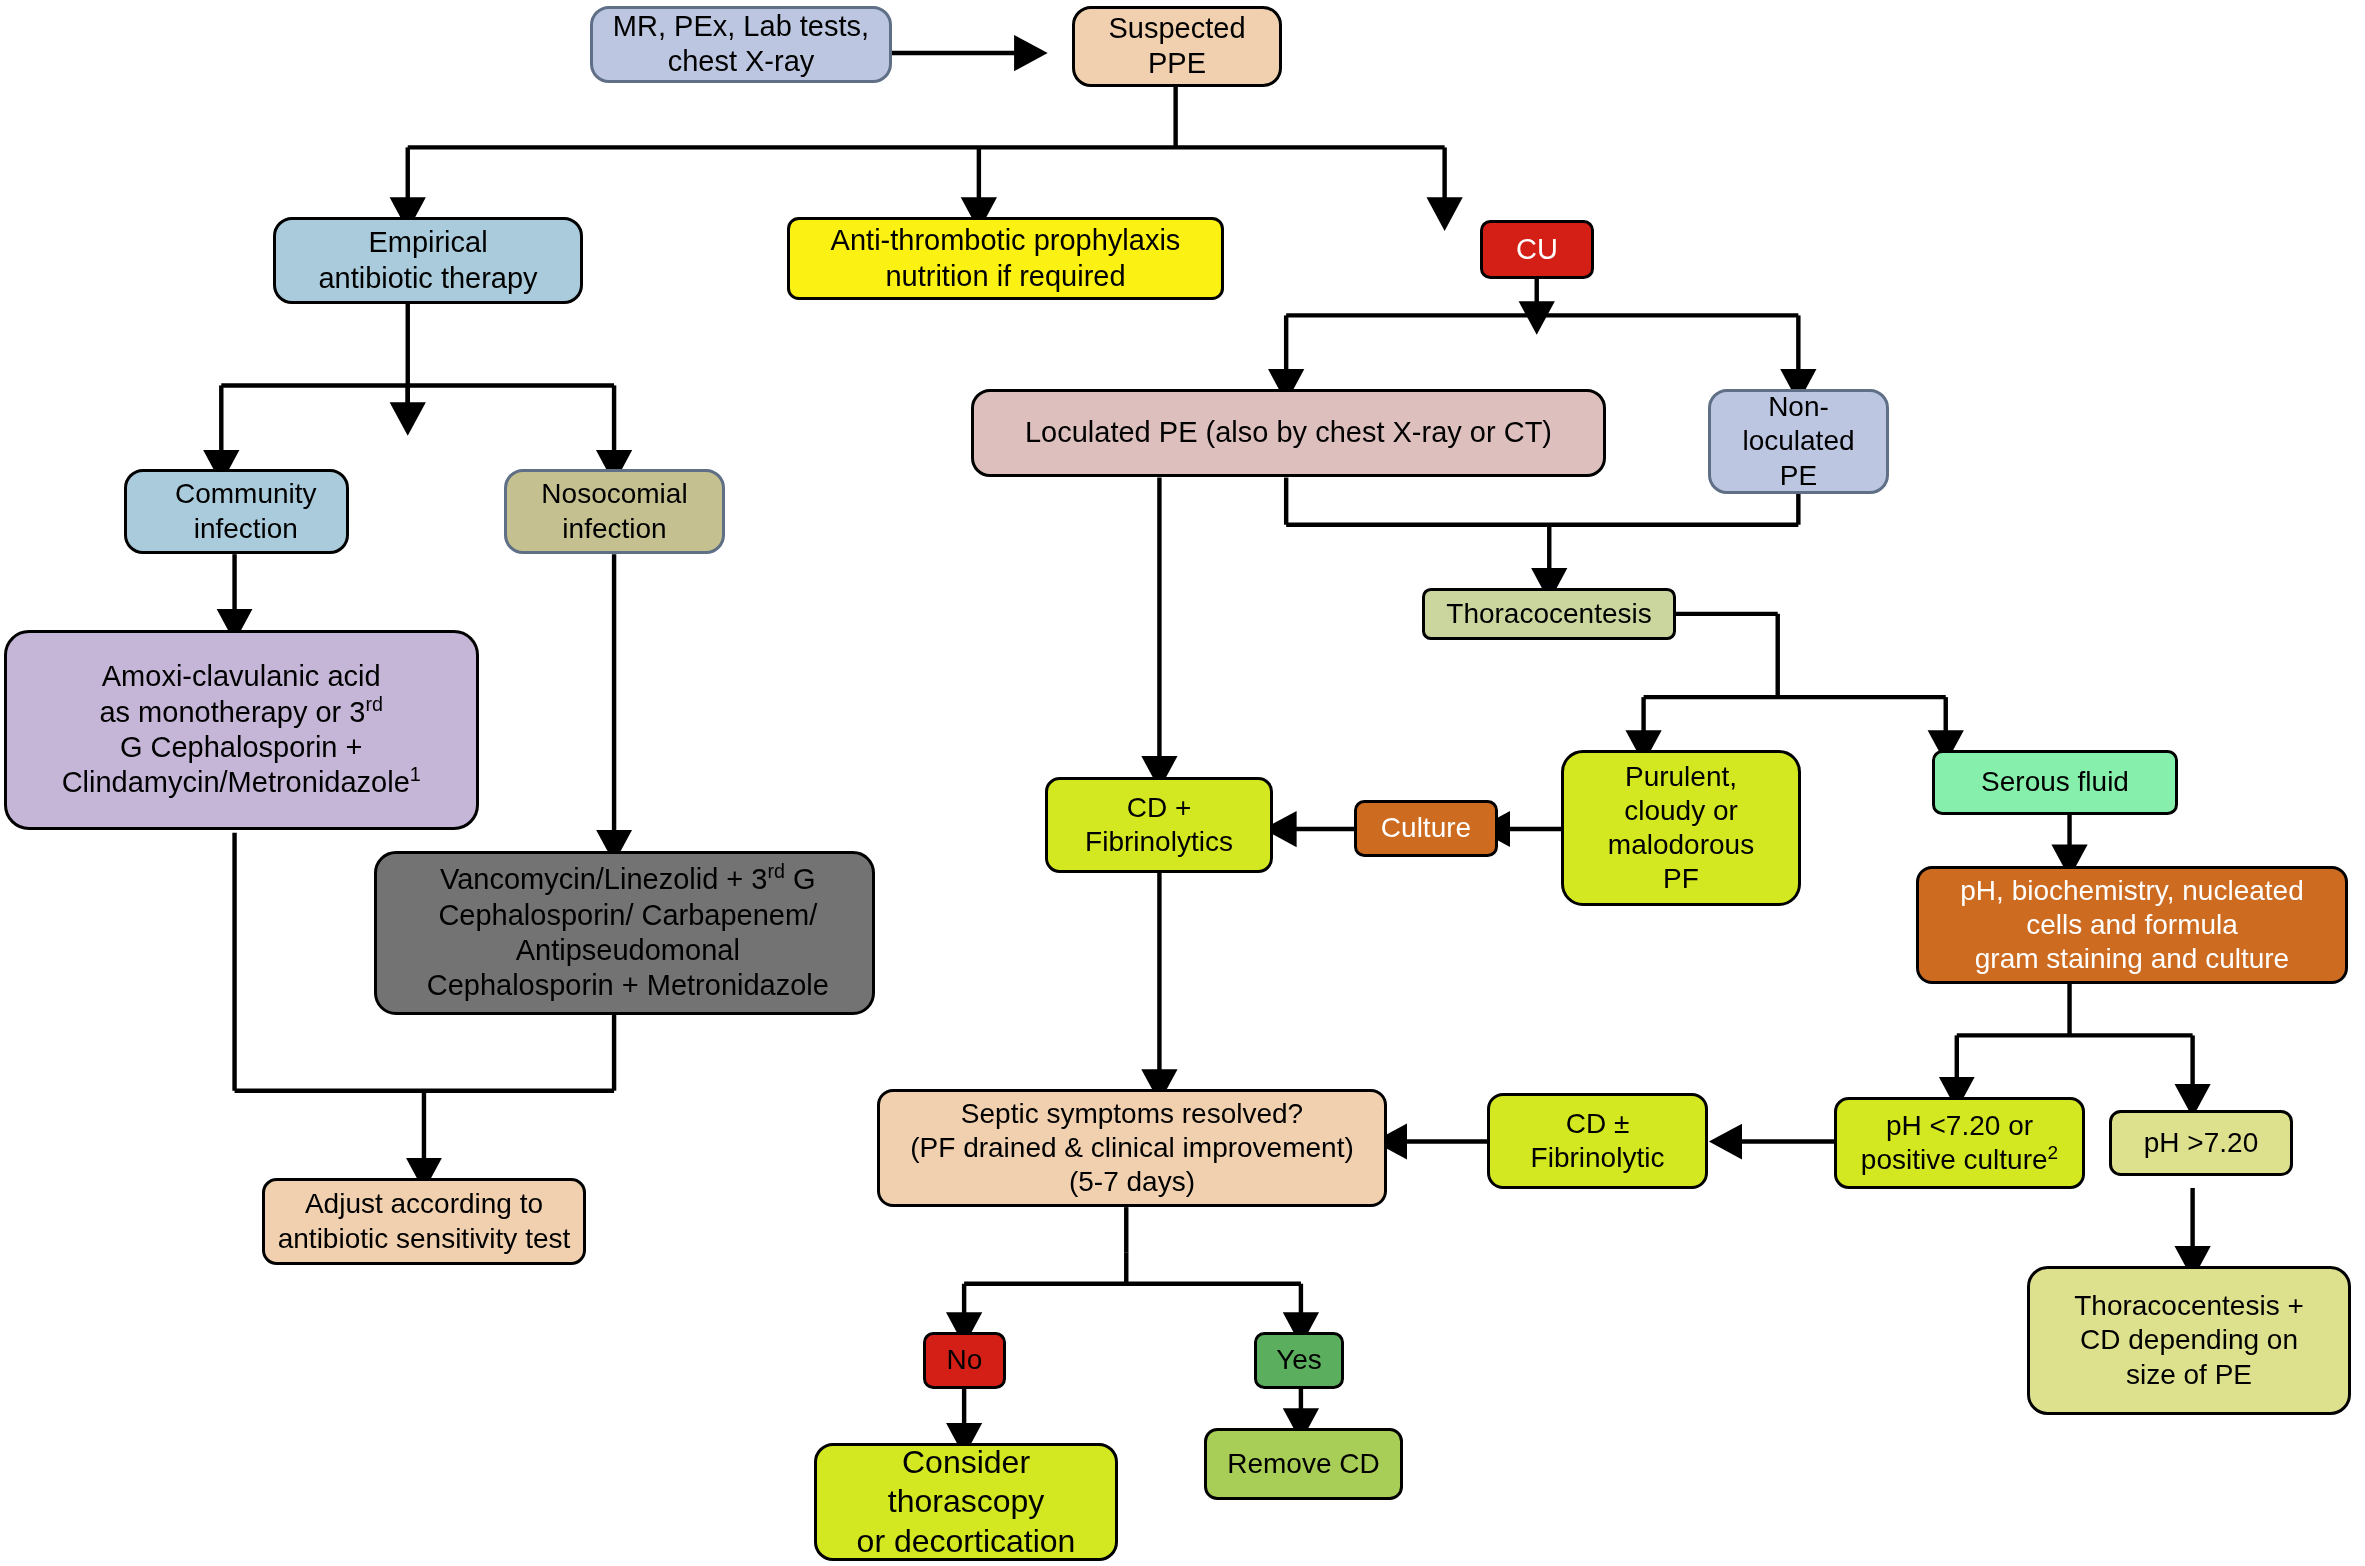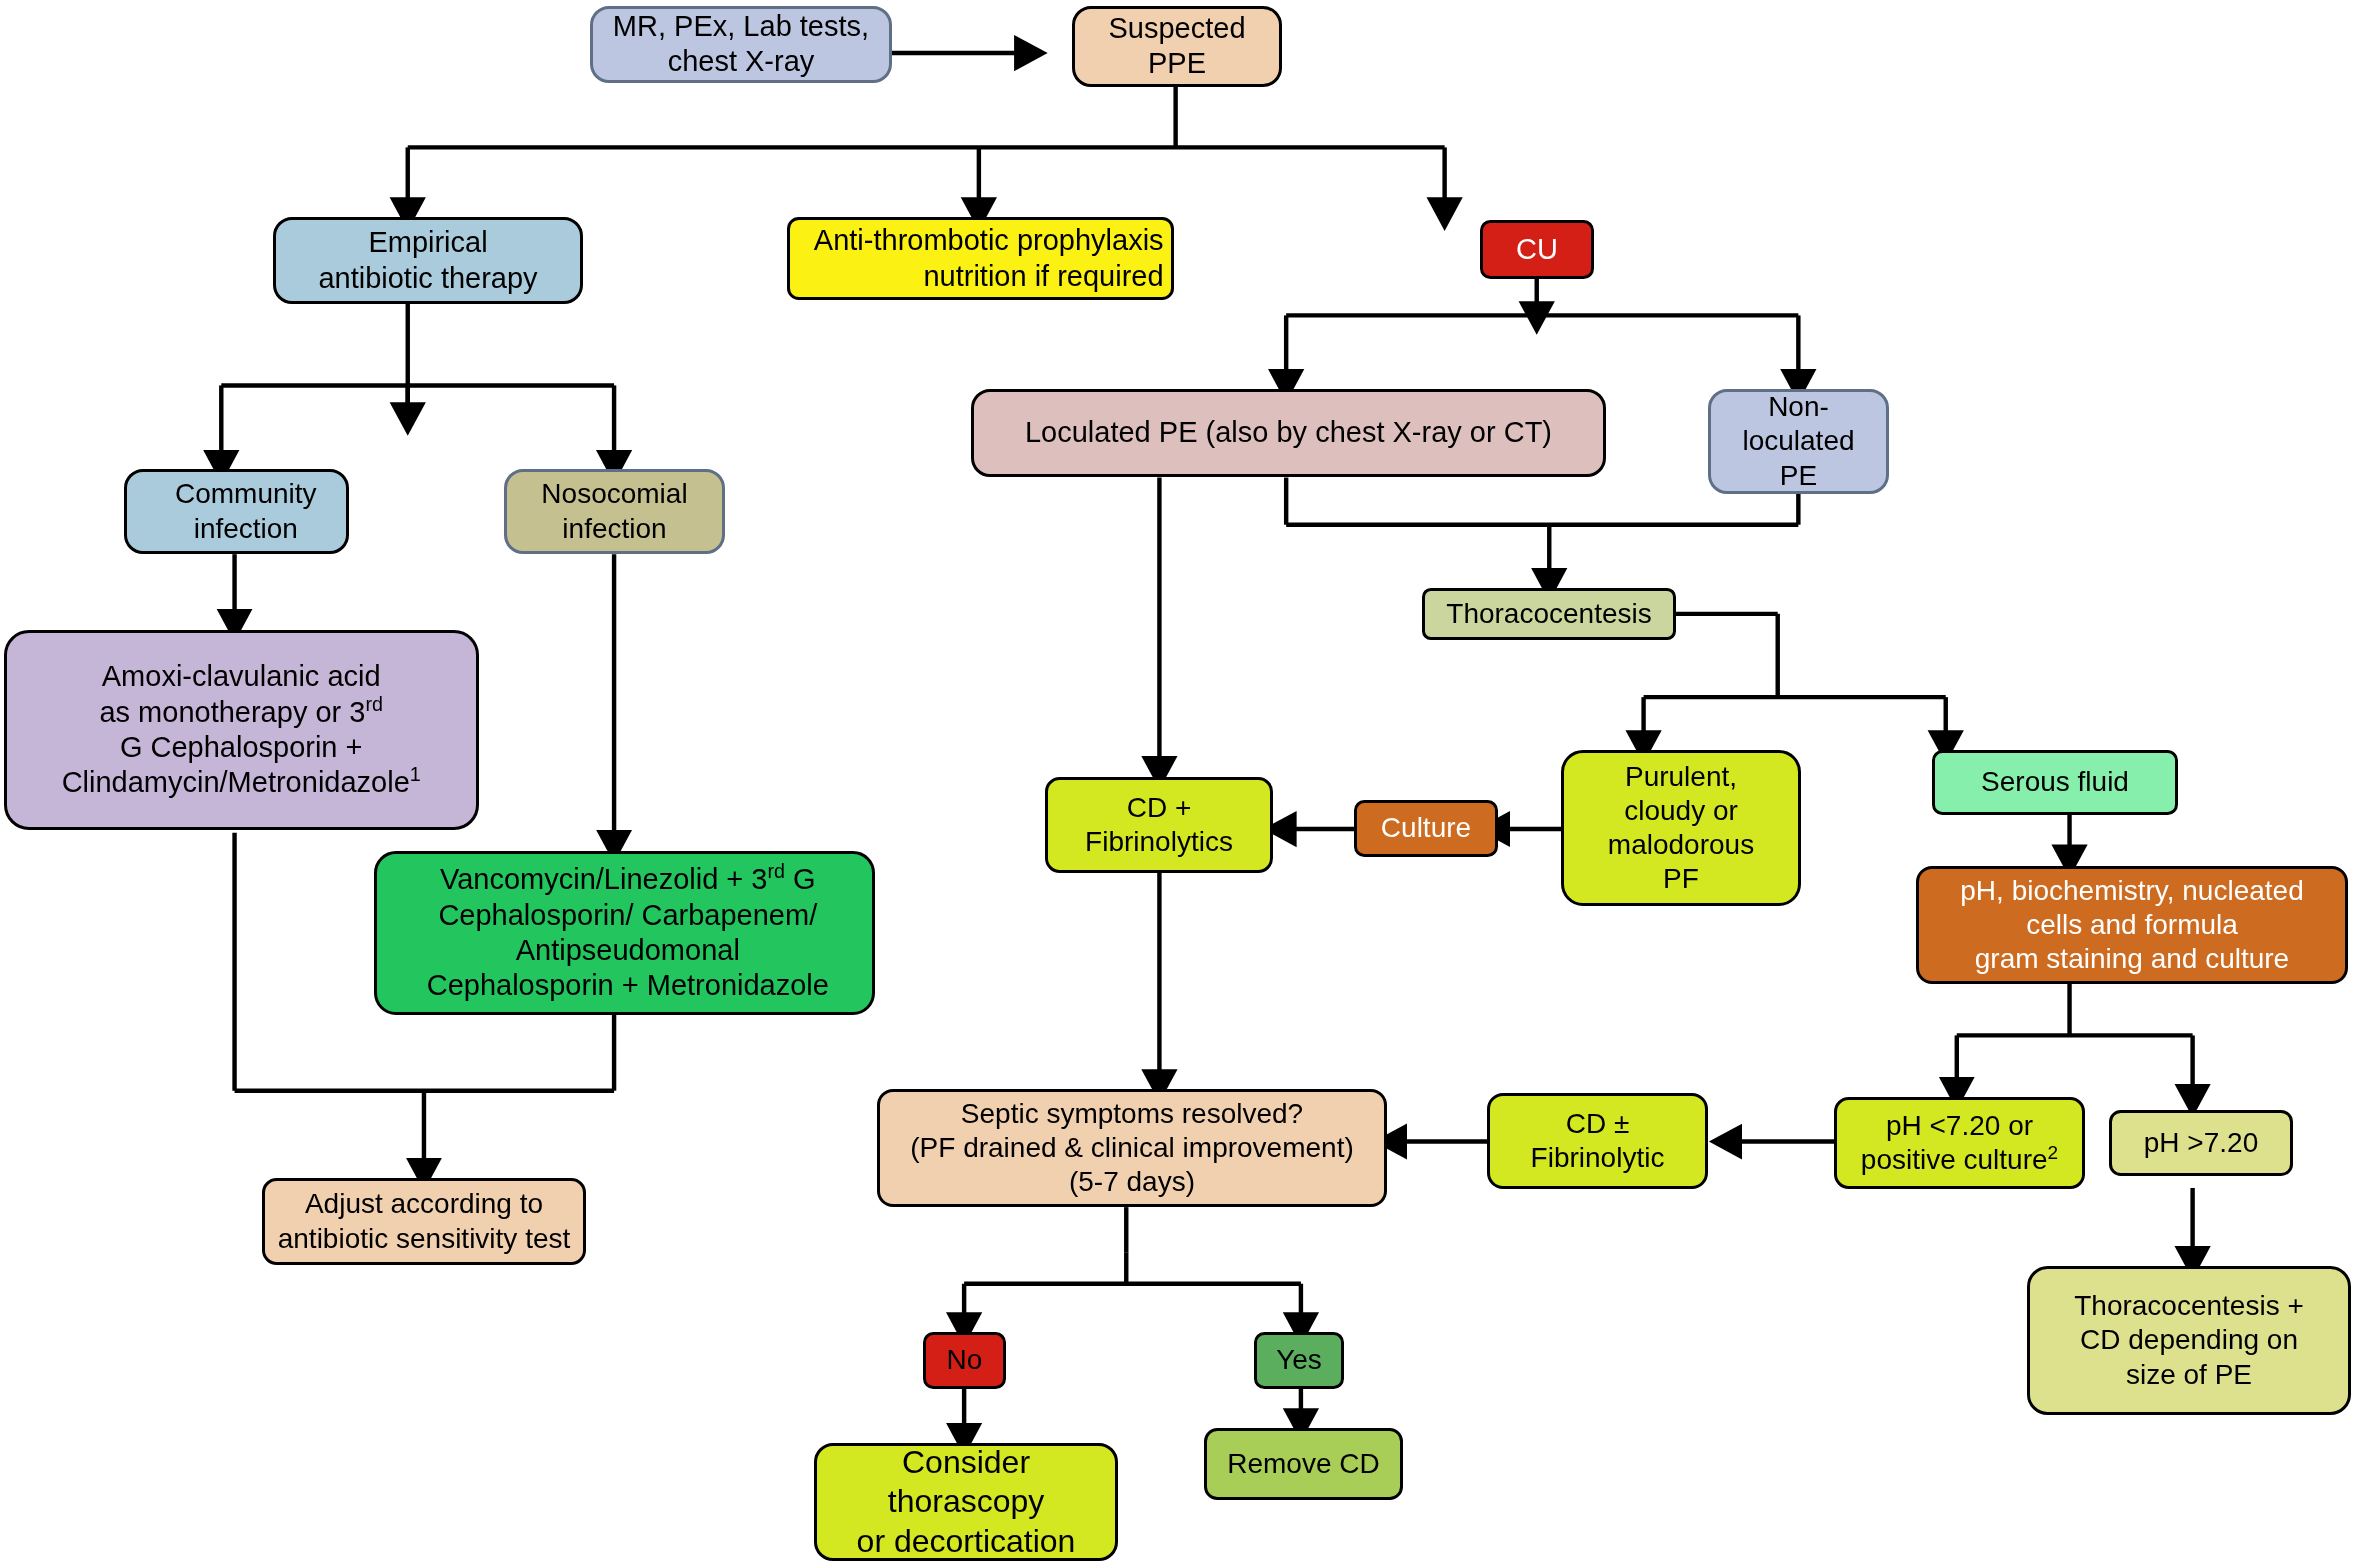--- a/index.html
+++ b/index.html
@@ -150,21 +150,21 @@
     </div>
   </div>
 
   <div class="node" style="left:273px; top:217px; width:310px; height:87px; background:#a9cbdb; font-size:29px;">
     <div class="txt">
       <div>Empirical</div>
       <div>antibiotic therapy</div>
     </div>
   </div>
 
-  <div class="node" style="left:787px; top:217px; width:387px; height:83px; background:#fbf113; font-size:29px; border-radius:11.8px;text-align:right;">
+  <div class="node" style="left:787px; top:217px; width:437px; height:83px; background:#fbf113; font-size:29px; border-radius:11.8px;">
     <div class="txt">
       <div>Anti-thrombotic prophylaxis</div>
       <div>nutrition if required</div>
     </div>
   </div>
 
   <div class="node" style="left:1480px; top:220px; width:114px; height:59px; background:#d41f17; font-size:29px; border-radius:10.3px;">
     <div class="txt">
       <div class="white-text">CU</div>
     </div>
@@ -200,21 +200,21 @@
 
   <div class="node" style="left:3.7px; top:630px; width:475px; height:200px; background:#c5b6d8; font-size:29px; border-radius:25px;">
     <div class="txt">
       <div>Amoxi-clavulanic acid</div>
       <div><span>as monotherapy or 3</span><sup>rd</sup></div>
       <div>G Cephalosporin +</div>
       <div><span>Clindamycin/Metronidazole</span><sup>1</sup></div>
     </div>
   </div>
 
-  <div class="node" style="left:374px; top:851px; width:501px; height:164px; background:#22c55e; font-size:29px; border-radius:22px;padding-left:14px;">
+  <div class="node" style="left:374px; top:851px; width:501px; height:164px; background:#737373; font-size:29px; border-radius:22px;padding-left:14px;">
     <div class="txt">
       <div><span>Vancomycin/Linezolid + 3</span><sup>rd</sup><span> G</span></div>
       <div>Cephalosporin/ Carbapenem/</div>
       <div>Antipseudomonal</div>
       <div>Cephalosporin + Metronidazole</div>
     </div>
   </div>
 
   <div class="node" style="left:1422px; top:588px; width:254px; height:52px; background:#cbd69f; font-size:28px; border-radius:8.8px;">
     <div class="txt">

